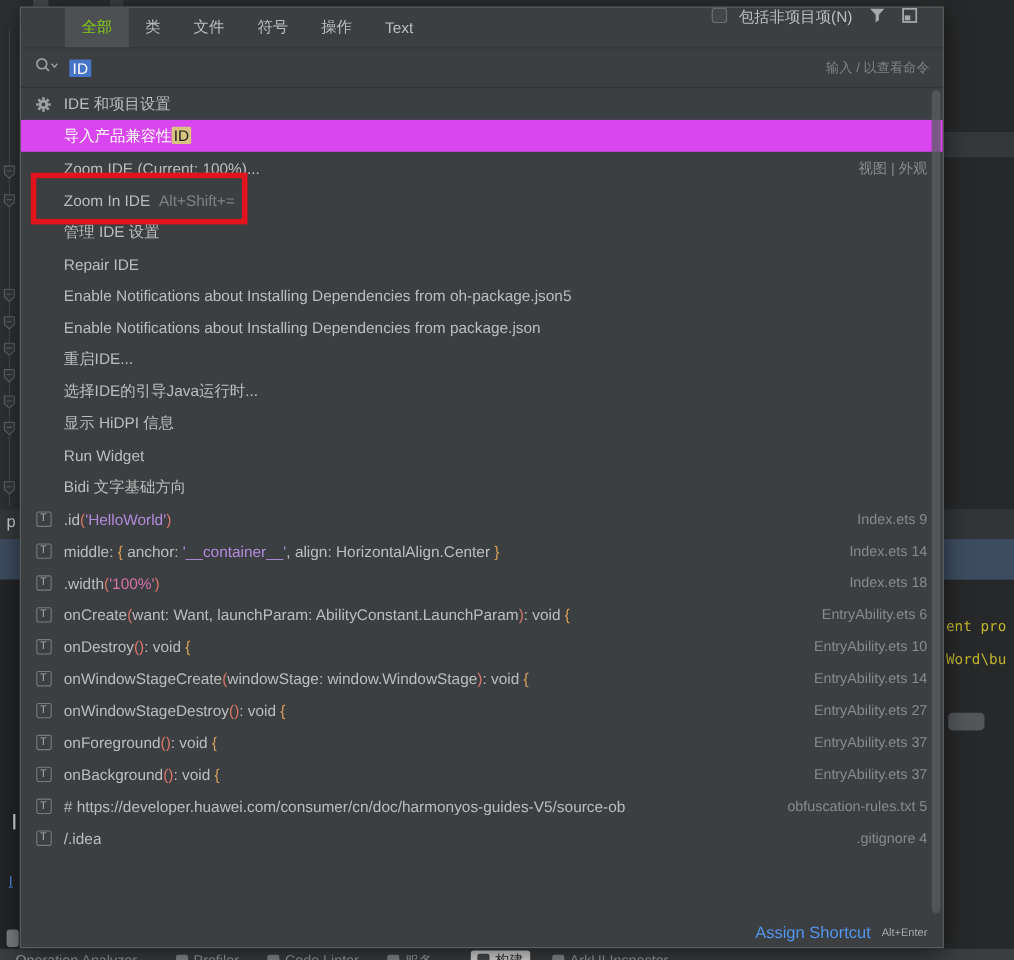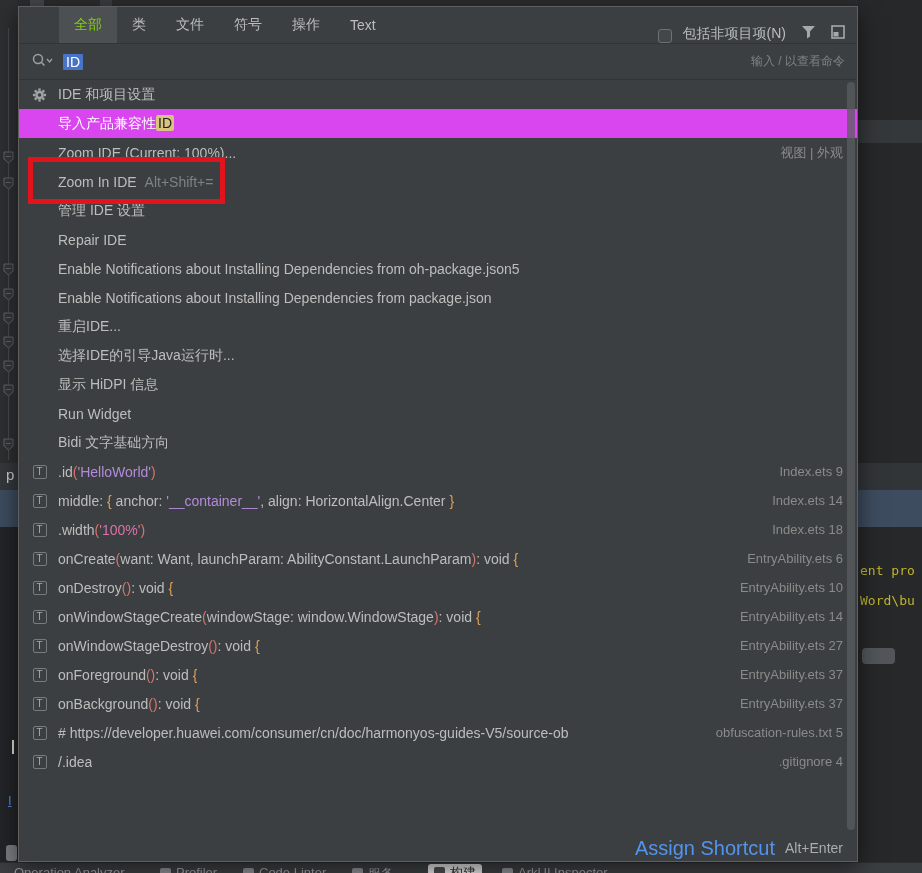--- a/index.html
+++ b/index.html
@@ -34,21 +34,21 @@
   .sb-ico { width:11px; height:11px; background:#8a8d90; border-radius:2px; margin-top:3px; flex:0 0 auto; }
   .sb-item.hl .sb-ico { background:#4a4d50; }
 
   
   #popup { position:absolute; left:18px; top:6px; width:840px; height:856px;
            background:#3c3f41; border:1px solid #5f5f5f; box-shadow:0 6px 22px rgba(0,0,0,.55); }
   #tabbar { position:absolute; left:0; top:0; width:100%; height:37px;
             display:flex; align-items:stretch; border-bottom:1px solid #323537; }
   .tab { padding:0 15px; display:flex; align-items:center; color:#bbbdbf; font-size:14px; cursor:default; }
   .tab.sel { background:#4c5052; color:#84cc16;margin-left:40px; }
-  #tab-right { margin-left:auto; display:flex; align-items:flex-end; gap:15px; padding-right:12px; }
+  #tab-right { margin-left:auto; display:flex; align-items:flex-start; gap:15px; padding-right:23px; }
   #cb-box { width:14px; height:14px; border:1px solid #6e7173; border-radius:3px; background:#43474a; }
   #cb-label { color:#bbbdbf; font-size:14px; margin-left:-4px; }
 
   #searchrow { position:absolute; left:0; top:37px; width:100%; height:36px;
                display:flex; align-items:center; padding:0 12px; border-bottom:1px solid #323537; }
   #search-query { margin-left:10px; background:#4874c8; color:#ffffff; font-size:14px;
                   padding:0 3px; border-radius:1px; }
   #search-hint { margin-left:auto; color:#7f8285; font-size:12px; }
 
   #list { position:absolute; left:0; top:73px; width:100%; height:754px; overflow:hidden; }
@@ -66,22 +66,22 @@
            font-size:10px; line-height:12px; text-align:center; }
   .seg-plain { color:#bdbdbd; } .seg-paren { color:#d5756b; } .seg-brace { color:#d9a05b; }
   .seg-purple { color:#b48bdc; } .seg-pink { color:#d873a8; }
 
   #popup-scrollbar { position:absolute; right:2px; top:73px; width:8px; height:754px; }
   #popup-scrollbar .thumb { position:absolute; left:0; top:2px; width:8px; height:748px;
                             background:#595d60; border-radius:4px; opacity:.75; }
 
   #footer { position:absolute; left:0; top:827px; width:100%; height:28px;
             display:flex; align-items:center; justify-content:flex-end; gap:10px; padding-right:14px; }
-  #footer-action { color:#5394ec; font-size:20px; }
-  #footer-shortcut { color:#a9adb2; font-size:14px; }
+  #footer-action { color:#5394ec; font-size:15px; }
+  #footer-shortcut { color:#a9adb2; font-size:10px; }
 
   
   #annotation-box { position:absolute; left:28px; top:157px; width:197px; height:47px;
                     border:5px solid #e1131c; z-index:50; }
 </style>
 </head>
 <body>
 
 <div id="stage">
 

